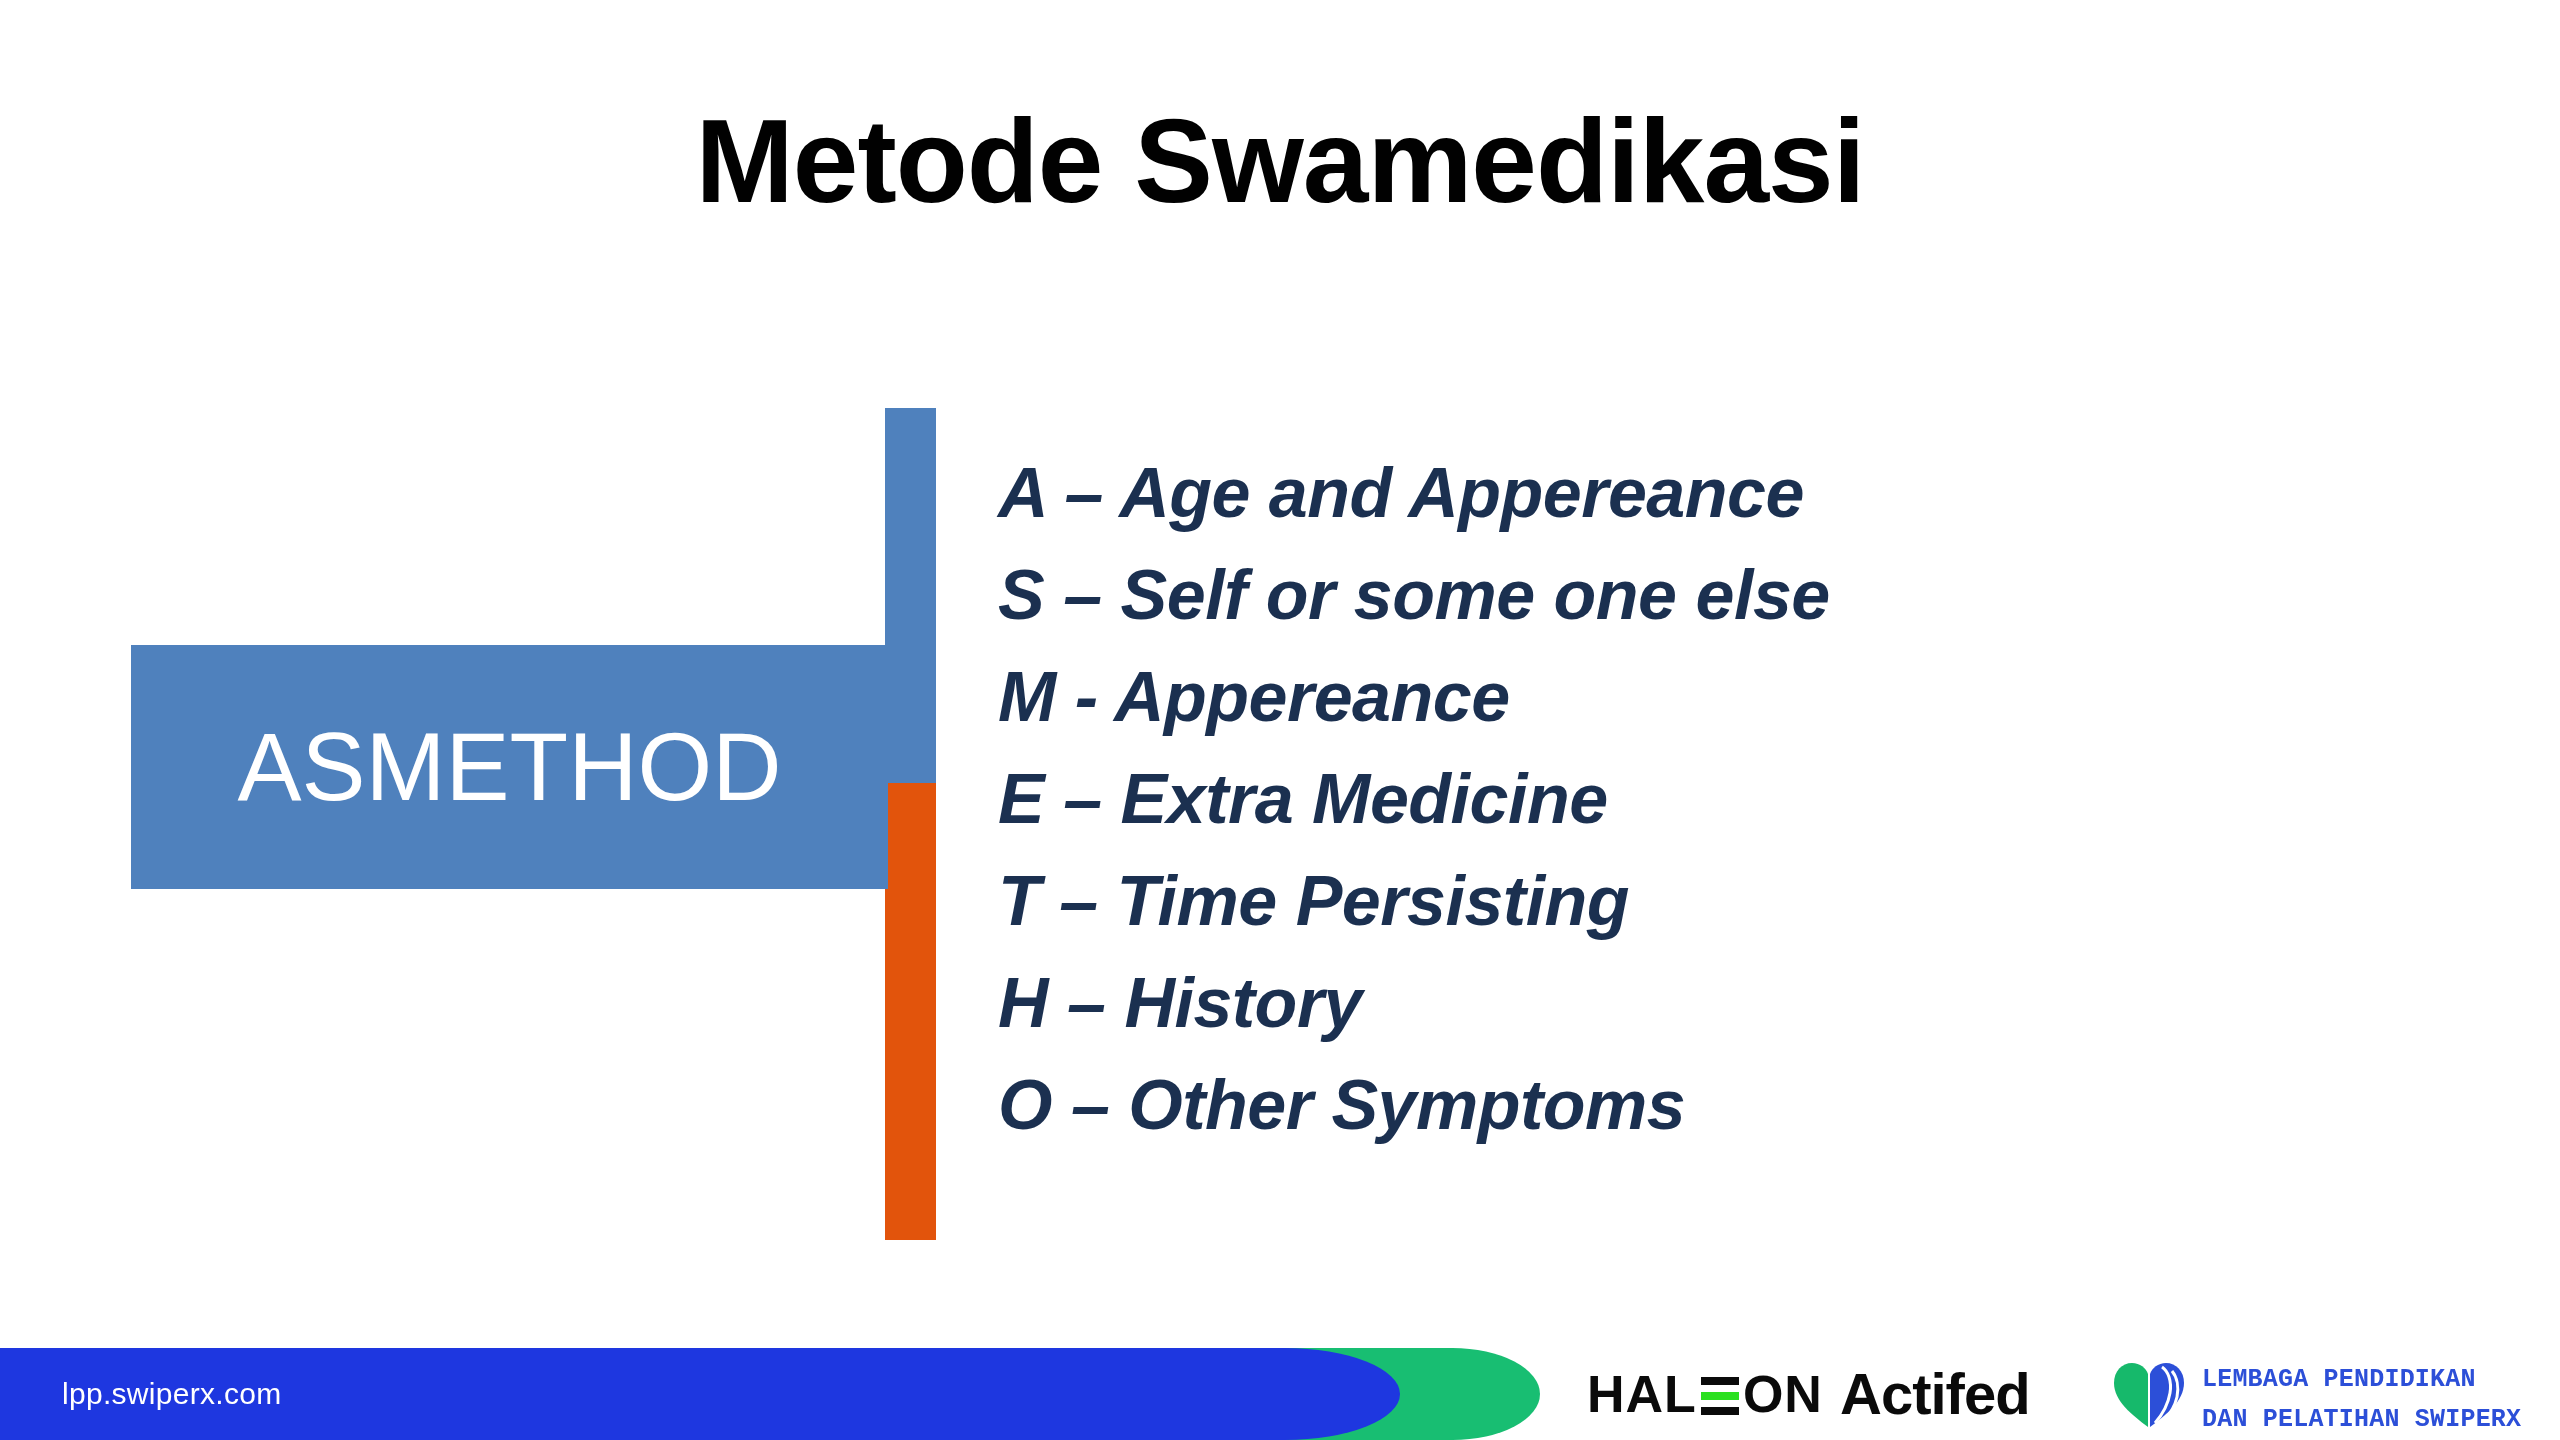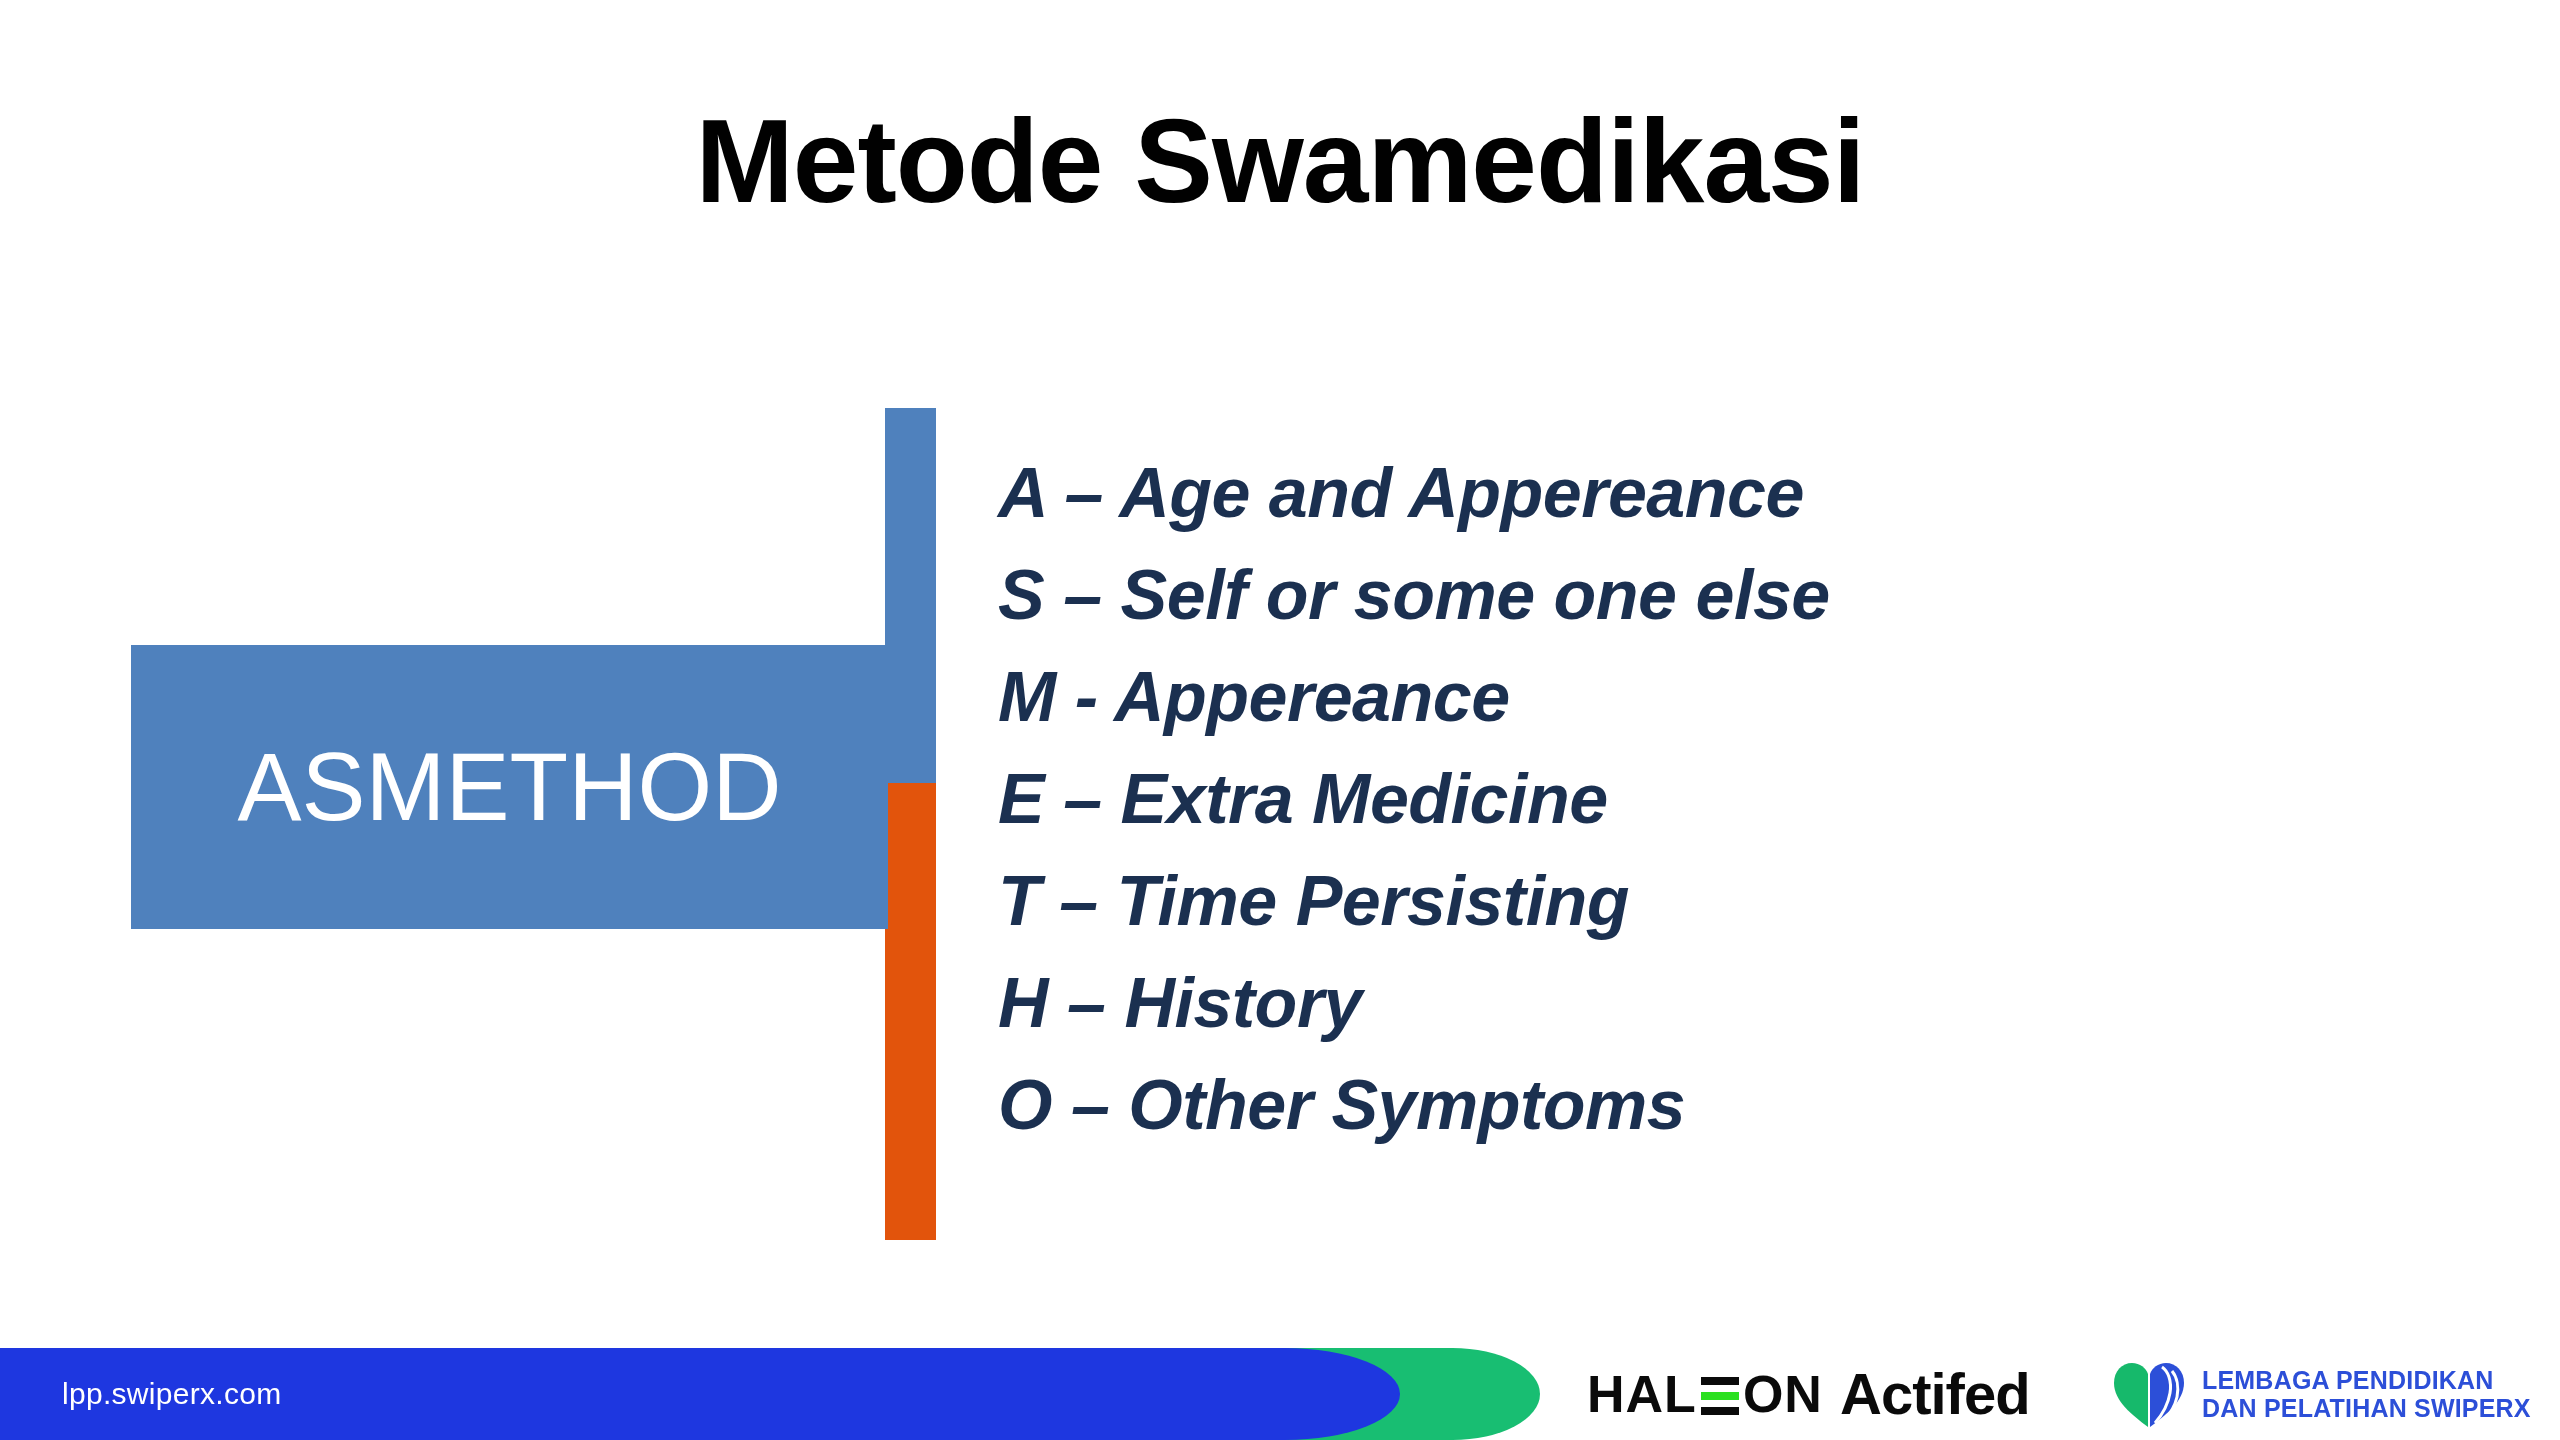--- a/index.html
+++ b/index.html
@@ -47,21 +47,21 @@
   #accent-bar .seg-orange {
     position:absolute; left:0; top:375px;
     width:51px; height:457px;
     background:#E2540C;
   }
 
   
   #asmethod-box {
     position:absolute;
     left:131px; top:645px;
-    width:757px; height:284px;
+    width:757px; height:244px;
     background:#4F81BD;
     display:flex;
     align-items:center;
     justify-content:center;
     padding:0 30px;
   }
   #asmethod-label {
     color:#ffffff;
     font-family:"Liberation Sans", sans-serif;
     font-size:96px;
@@ -179,26 +179,27 @@
     gap:14px;
     z-index:4;
   }
   #lpp-mark { position:relative; width:78px; height:70px; flex:none; }
   #lpp-text {
     display:flex; flex-direction:column;
     justify-content:center;
     line-height:1.12;
   }
   #lpp-text span {
-    font-family:Liberation Sans, sans-serif;
+    font-family:Liberation Mono, monospace;
     font-size:25px;
     font-weight:bold;
     color:#2C4FD8;
     letter-spacing:0.2px;
     white-space:nowrap;
+    margin-top:12px;
   }
 </style>
 </head>
 <body>
 
 <div id="slide">
 
   <div id="slide-title">Metode Swamedikasi</div>
 
   <div id="accent-bar">

